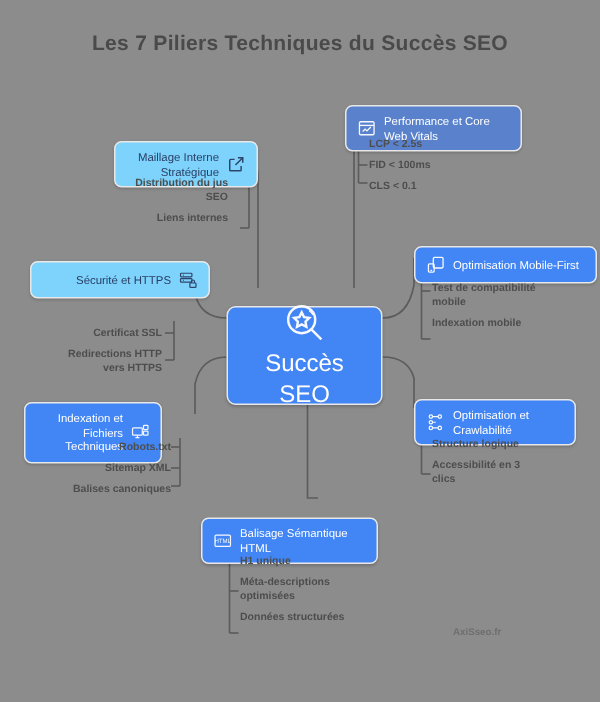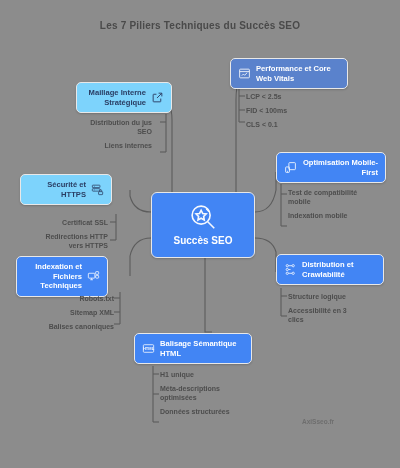--- a/index.html
+++ b/index.html
@@ -27,40 +27,41 @@
     height: 468px;
     pointer-events: none;
   }
 
   .title {
     position: absolute;
     left: 0;
     top: 20px;
     width: 400px;
     text-align: center;
-    font-size: 10px;
+    font-size: 14px;
     font-weight: bold;
     color: #4a4a4a;
     letter-spacing: 0.2px;
   }
 
   .node {
     position: absolute;
     box-sizing: border-box;
     border-radius: 5px;
     border: 1px solid #e8e8e8;
     display: flex;
     align-items: center;
     gap: 5px;
     padding: 5px 7px;
     color: #ffffff;
     font-size: 7.6px;
-    font-weight: bold;
+    font-weight: normal;
     line-height: 1.28;
     box-shadow: 0 1px 2px rgba(0,0,0,0.18);
+    margin-top: 12px;
   }
   .node .lbl { flex: 1 1 auto; }
 
   .node.blue   { background: #4285f4; }
   .node.mid    { background: #5a82cc; }
   .node.light  { background: #7dd3fc; color:#2a3d63; }
 
   .node.right-align { justify-content: flex-end; }
   .node.right-align .lbl { text-align: right; }
 
@@ -75,34 +76,34 @@
   
   #center-node {
     left: 151px;
     top: 192px;
     width: 104px;
     height: 66px;
     flex-direction: column;
     justify-content: center;
     gap: 3px;
     border-radius: 6px;
-    font-size: 10px;
+    font-size: 16px;
     padding: 6px;
   }
   #center-node .icon { width: 30px; height: 30px; }
   #center-node .lbl { flex: 0 0 auto; text-align: center; }
 
   
   #node-maillage      { left: 76px;  top: 82px;  width: 96px; }
   #node-performance   { left: 230px; top: 58px;  width: 118px; }
-  #node-mobile        { left: 276px; top: 152px; width: 110px; text-align: right; }
+  #node-mobile        { left: 276px; top: 152px; width: 122px; }
   #node-architecture  { left: 276px; top: 254px; width: 108px; }
   #node-balisage      { left: 134px; top: 333px; width: 118px; }
   #node-indexation    { left: 16px;  top: 256px; width: 92px; }
-  #node-securite      { left: 20px;  top: 174px; width: 92px; }
+  #node-securite      { left: 20px;  top: 162px; width: 120px; }
 
   .subs {
     position: absolute;
     font-size: 7px;
     font-weight: bold;
     color: #4d4d4d;
     line-height: 1.3;
   }
   .subs .sub {
     margin-bottom: 5px;
@@ -236,21 +237,21 @@
 
   <div class="node blue" id="node-architecture">
     <svg class="icon" viewBox="0 0 24 24" fill="none" stroke="#ffffff" stroke-width="1.5">
       <circle cx="6" cy="5" r="2.1"></circle>
         <circle cx="6" cy="12" r="2.1"></circle>
         <circle cx="6" cy="19" r="2.1"></circle>
       <circle cx="17" cy="5" r="2.1"></circle>
         <circle cx="17" cy="19" r="2.1"></circle>
       <path d="M8.1 5h6.8M8.1 19h6.8M8.1 12h4"></path>
     </svg>
-    <span class="lbl">Distribution et Crawlabilité</span>
+    <span class="lbl">Optimisation et Crawlabilité</span>
   </div>
   <div class="subs" id="subs-architecture">
     <div class="sub">Structure logique</div>
     <div class="sub">Accessibilité en 3 clics</div>
   </div>
 
   <div class="node blue" id="node-balisage">
     <svg class="icon" viewBox="0 0 24 24" fill="none" stroke="#ffffff" stroke-width="1.5">
       <rect x="2.5" y="5" width="19" height="14" rx="1.6"></rect>
       <text x="12" y="14.6" font-size="7.5" font-family="Liberation Sans, sans-serif" text-anchor="middle" fill="#ffffff" stroke="none">HTML</text>

